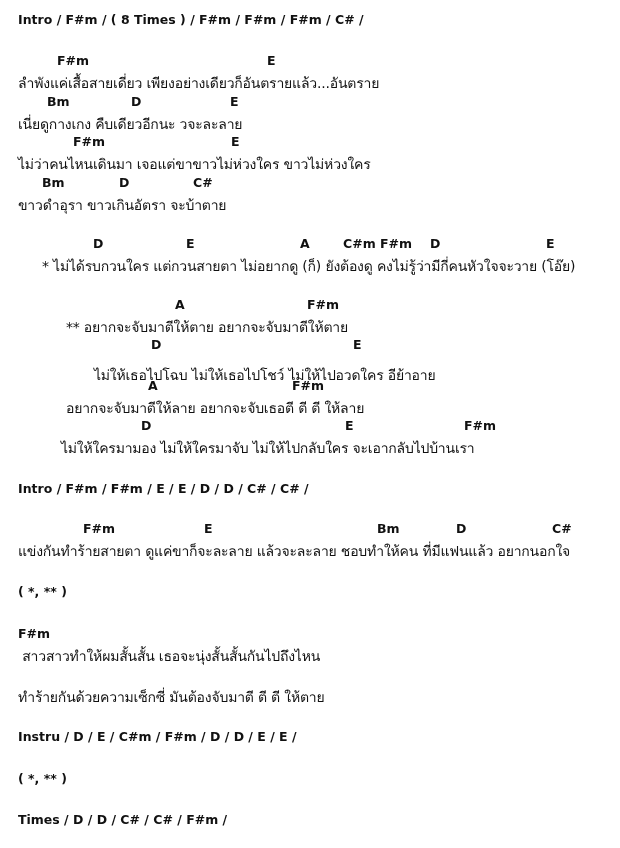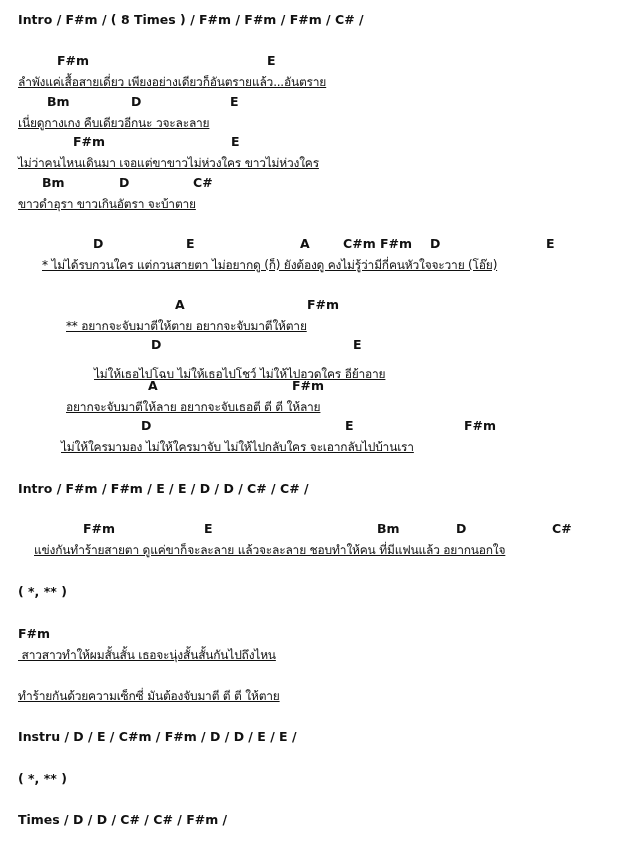--- a/index.html
+++ b/index.html
@@ -3,21 +3,21 @@
 <meta charset="utf-8">
 <style>
   html, body { margin: 0; padding: 0; background: #ffffff; }
   body {
     width: 620px; height: 848px; position: relative; overflow: hidden;
     font-family: "DejaVu Sans", "Liberation Sans", sans-serif;
     color: #111111;
   }
   .line { position: absolute; left: 0; white-space: nowrap; }
   .section { font-weight: bold; font-size: 12.5px; letter-spacing: 0px; }
-  .lyric { font-size: 12px; font-weight: normal; letter-spacing: -0.2px; text-decoration: underline; }
+  .lyric { font-size: 14px; font-weight: normal; letter-spacing: -0.2px; }
   .chord { position: absolute; font-weight: bold; font-size: 12.5px; white-space: nowrap; }
 </style>
 </head>
 <body>
 
 <div class="line section" style="top:12px; left:18px;">Intro  / F#m / ( 8 Times )  / F#m / F#m / F#m / C# /</div>
 
 <div>
   <div class="line" style="top:53px; width:620px; height:16px;">
     <span class="chord" style="left:57px;">F#m</span>
@@ -89,21 +89,21 @@
 <div class="line section" style="top:481px; left:18px;">Intro  / F#m / F#m / E / E / D / D / C# / C# /</div>
 
 <div>
   <div class="line" style="top:521px; width:620px; height:16px;">
     <span class="chord" style="left:83px;">F#m</span>
     <span class="chord" style="left:204px;">E</span>
     <span class="chord" style="left:377px;">Bm</span>
     <span class="chord" style="left:456px;">D</span>
     <span class="chord" style="left:552px;">C#</span>
   </div>
-  <div class="line lyric" style="top:540px; left:18px;margin-left:16px;">แข่งกันทำร้ายสายตา ดูแค่ขาก็จะละลาย แล้วจะละลาย ชอบทำให้คน ที่มีแฟนแล้ว อยากนอกใจ</div>
+  <div class="line lyric" style="top:540px; left:18px;">แข่งกันทำร้ายสายตา ดูแค่ขาก็จะละลาย แล้วจะละลาย ชอบทำให้คน ที่มีแฟนแล้ว อยากนอกใจ</div>
 </div>
 
 <div class="line section" style="top:584px; left:18px;">( *, ** )</div>
 
 <div>
   <div class="line section" style="top:626px; left:18px;">F#m</div>
   <div class="line lyric" style="top:645px; left:18px; white-space:pre;"> สาวสาวทำให้ผมสั้นสั้น เธอจะนุ่งสั้นสั้นกันไปถึงไหน</div>
   <div class="line lyric" style="top:686px; left:18px;">ทำร้ายกันด้วยความเซ็กซี่ มันต้องจับมาตี ตี ตี ให้ตาย</div>
 </div>
 

